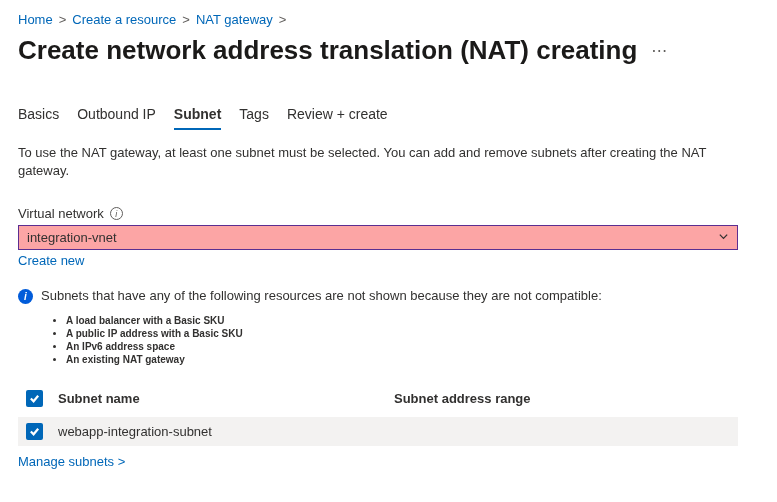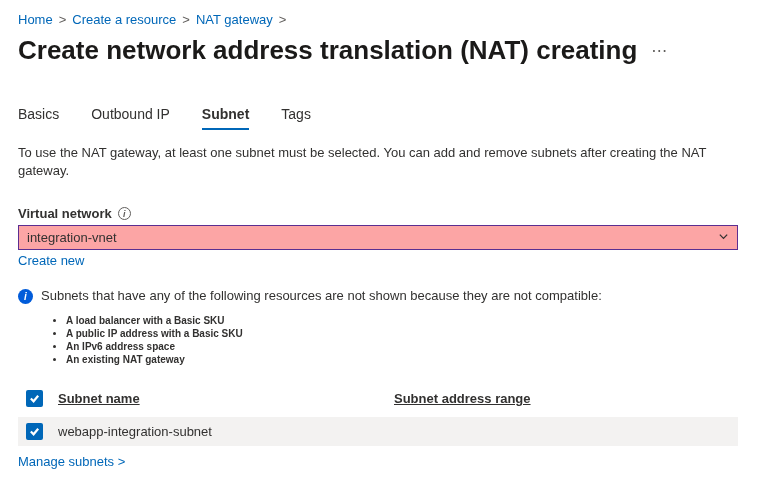--- a/index.html
+++ b/index.html
@@ -9,25 +9,25 @@
       color: #323130;
       background: #fff;
       padding: 12px 18px;
     }
     a { color: #0067b8; text-decoration: none; cursor: pointer; }
     .breadcrumbs { display: flex; align-items: center; gap: 6px; font-size: 13px; margin-bottom: 8px; }
     .breadcrumbs .sep { color: #605e5c; }
     .page-title-row { display: flex; align-items: center; gap: 14px; margin-top: 6px; margin-bottom: 36px; }
     h1 { font-size: 26px; font-weight: 600; color: #1b1a19; }
     .more-dots { color: #605e5c; font-size: 16px; letter-spacing: 1px; cursor: pointer; }
-    .tabs { display: flex; gap: 32px; border-bottom: none; margin-bottom: 14px; }
+    .tabs { display: flex; gap: 18px; border-bottom: none; margin-bottom: 14px; }
     .tab { font-size: 14px; color: #323130; padding: 4px 0 6px 0; cursor: pointer; border-bottom: 2px solid transparent; }
     .tab.active { font-weight: 600; border-bottom: 2px solid #0067b8; }
     .desc { font-size: 13px; color: #323130; margin-bottom: 26px; max-width: 720px; line-height: 1.4; }
-    .field-label { display: flex; align-items: center; gap: 6px; font-size: 13px; margin-bottom: 4px; font-weight: bold; }
+    .field-label { display: flex; align-items: center; gap: 6px; font-size: 13px; margin-bottom: 4px; }
     .info-circle {
       display: inline-flex; align-items: center; justify-content: center;
       width: 13px; height: 13px; border: 1px solid #605e5c; border-radius: 50%;
       font-size: 9px; color: #605e5c; font-style: italic;
     }
     .dropdown {
       width: 100%; max-width: 720px;
       border: 1px solid #5b2e91;
       display: flex; align-items: center; justify-content: space-between;
       padding: 4px 8px; font-size: 13px; cursor: pointer;
@@ -41,21 +41,21 @@
       color: #fff; display: inline-flex; align-items: center; justify-content: center;
       font-size: 10px; font-weight: 700; font-style: italic; flex-shrink: 0; margin-top: 1px;
     }
     .info-text { font-size: 13px; }
     ul.reasons { list-style: disc; margin: 8px 0 18px 48px; font-size: 10px; font-weight: bold; }
     ul.reasons li { padding: 1px 0; }
     .table-header, .table-row {
       display: flex; align-items: center; padding: 6px 8px;
       max-width: 720px;
     }
-    .table-header { font-weight: 600; text-decoration: underline; }
+    .table-header { font-weight: 600; }
     .col-checkbox { width: 32px; display: flex; align-items: center; }
     .col-name { flex: 1; }
     .col-range { flex: 1; }
     .table-row { background: #f3f2f1; margin-top: 4px; }
     .checkbox {
       width: 17px; height: 17px; background: #0067b8; border-radius: 2px;
       display: inline-flex; align-items: center; justify-content: center;
       cursor: pointer;
     }
     .checkbox svg { width: 11px; height: 11px; fill: none; stroke: #fff; stroke-width: 2.4; }
@@ -78,20 +78,21 @@
 <div class="page-title-row">
   <h1>Create network address translation (NAT) creating</h1>
   <span class="more-dots">⋯</span>
 </div>
 
 <div class="tabs">
   <div class="tab">Basics</div>
   <div class="tab">Outbound IP</div>
   <div class="tab active">Subnet</div>
   <div class="tab">Tags</div>
+  <div class="tab">Review + create</div>
 </div>
 
 <p class="desc">To use the NAT gateway, at least one subnet must be selected. You can add and remove subnets after creating the NAT gateway.</p>
 
 <div class="field-label">
   <span>Virtual network</span>
   <span class="info-circle">i</span>
 </div>
 <div class="dropdown">
   <span>integration-vnet</span>

